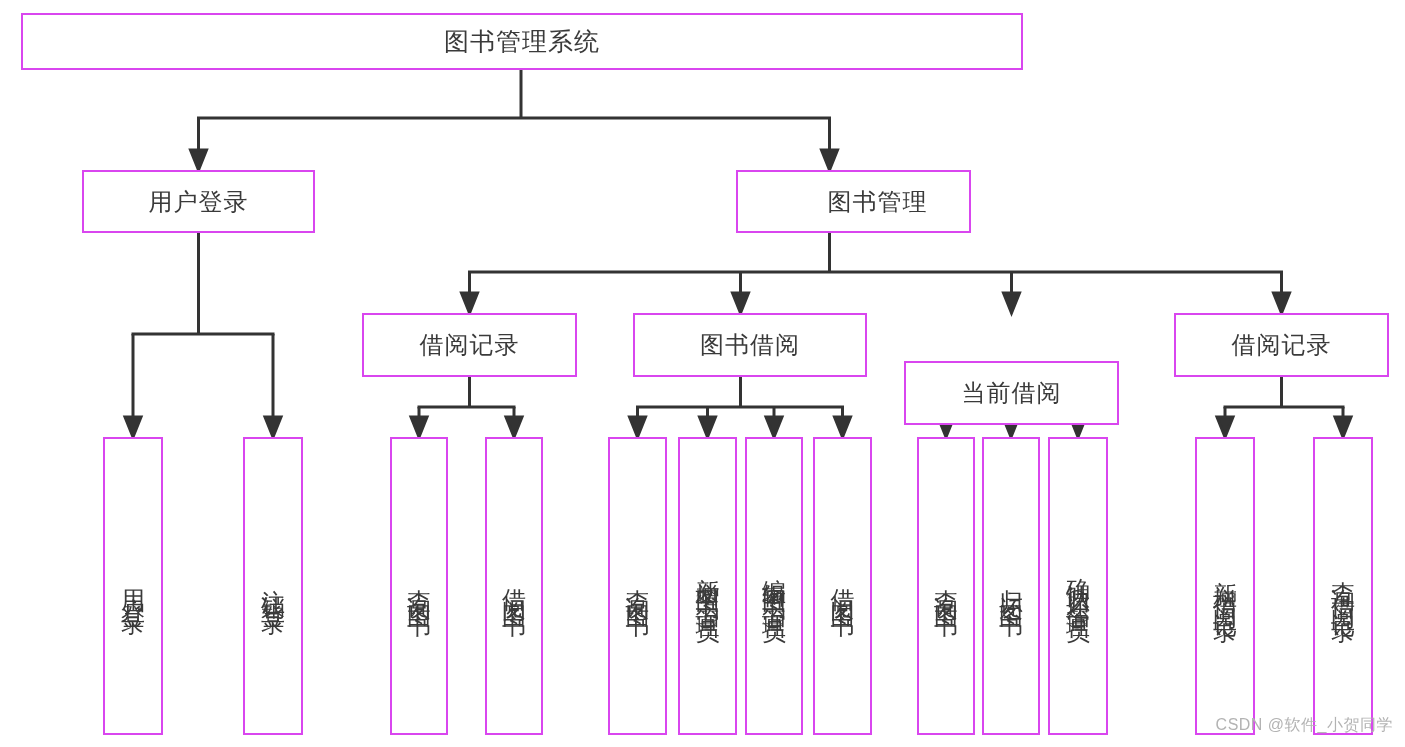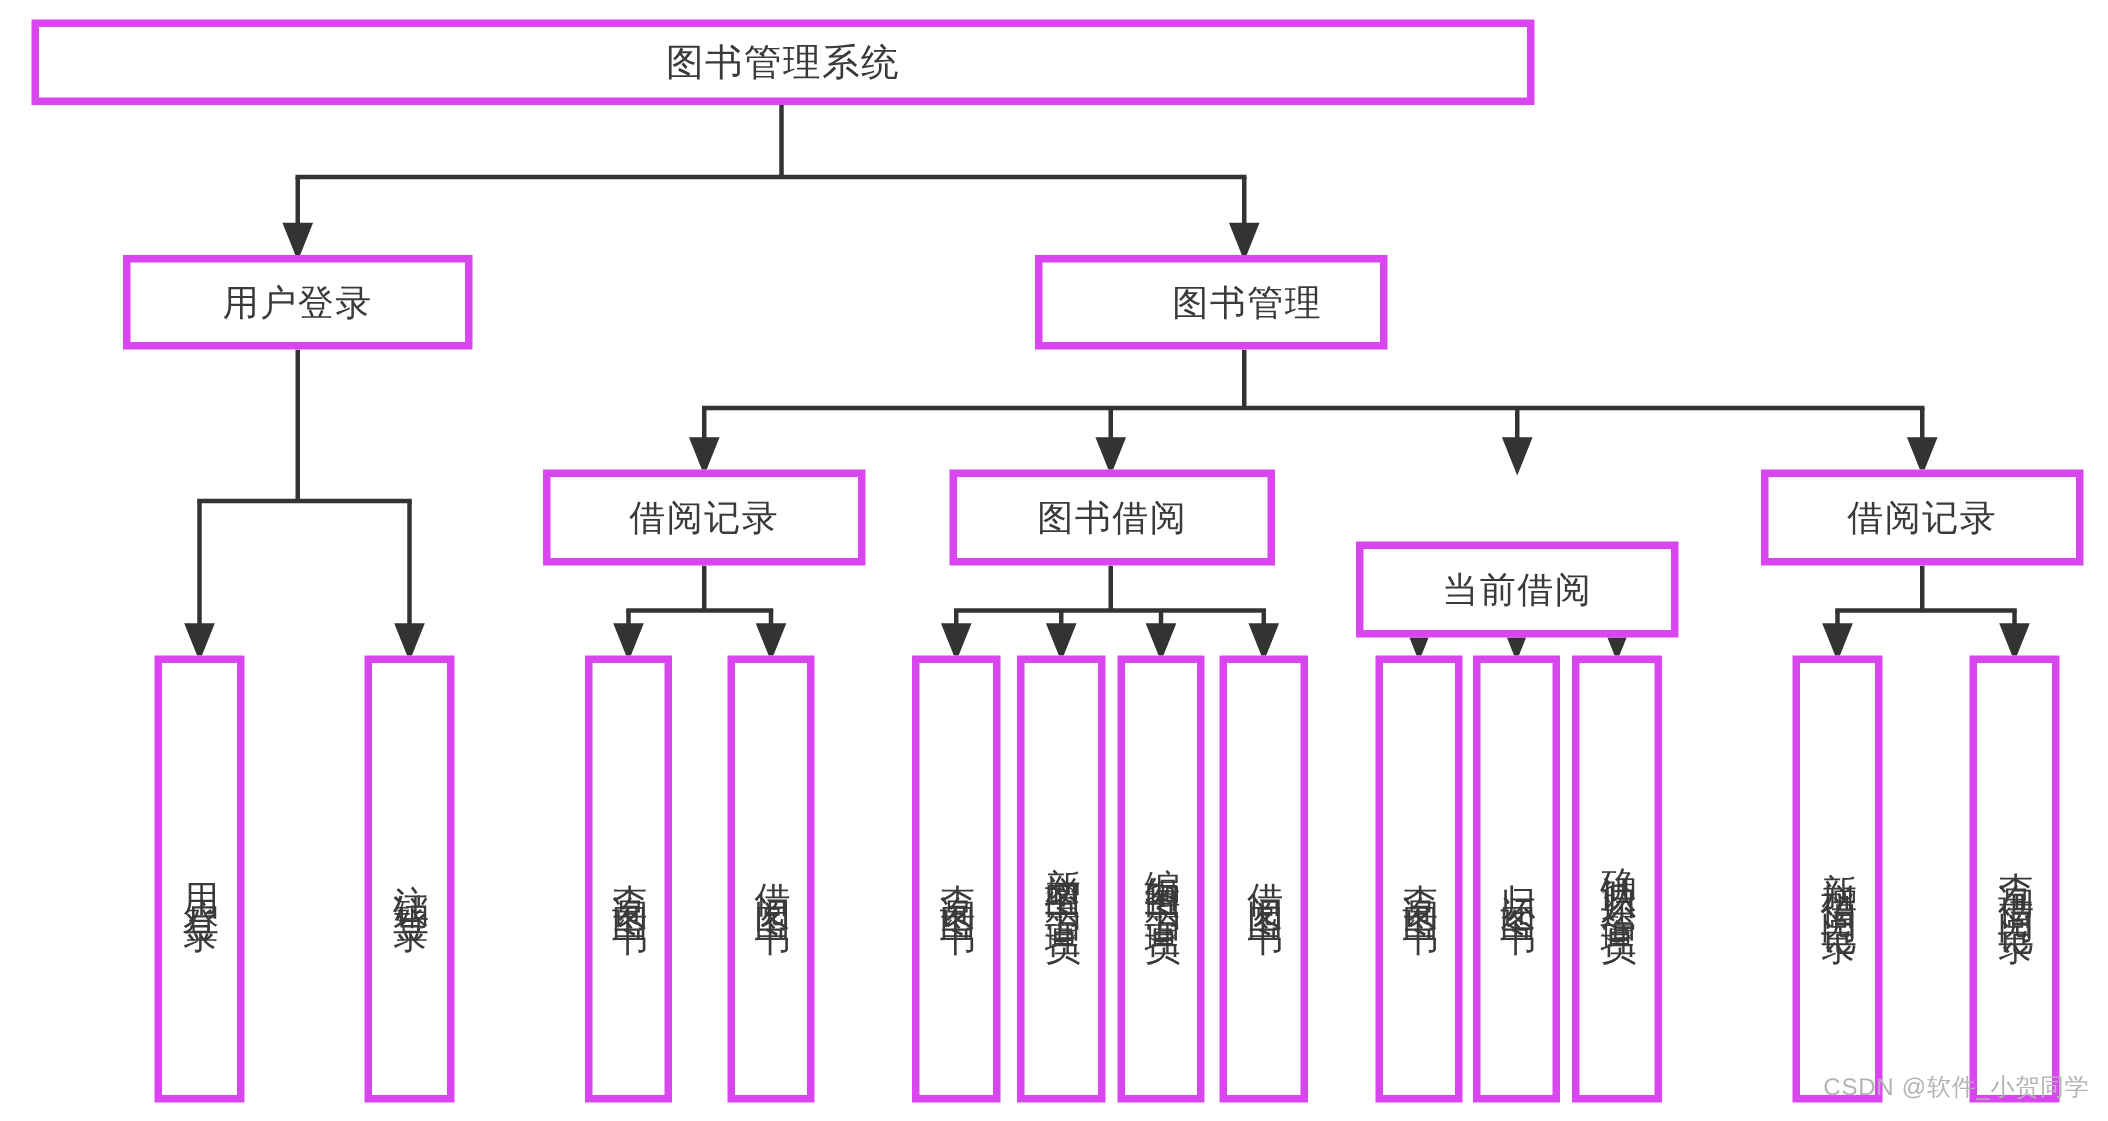--- a/index.html
+++ b/index.html
@@ -17,21 +17,21 @@
   }
   #wires {
     position: absolute;
     left: 0; top: 0;
     width: 1405px;
     height: 747px;
   }
   .node {
     position: absolute;
     box-sizing: border-box;
-    border: 5px solid #d946ef;
+    border: 2px solid #d946ef;
     background: #ffffff;
     display: flex;
     align-items: center;
     justify-content: center;
     color: #3a3a3a;
   }
   .hlabel {
     font-size: 24px;
     letter-spacing: 1px;
     white-space: nowrap;
@@ -42,23 +42,23 @@
     text-orientation: mixed;
     font-size: 24px;
     letter-spacing: 8px;
     line-height: 1;
     white-space: nowrap;
   }
   .leaf .vlabel.long { letter-spacing: 6px; }
   
   .root            { left: 21px;   top: 13px;  width: 1002px; height: 57px; }
   .n-user-login    { left: 82px;   top: 170px; width: 233px;  height: 63px; }
-  .n-book-mgmt     { left: 690px;  top: 170px; width: 235px;  height: 63px; padding-left: 48px; }
+  .n-book-mgmt     { left: 736px;  top: 170px; width: 235px;  height: 63px; padding-left: 48px; }
   .n-new-books     { left: 362px;  top: 313px; width: 215px;  height: 64px; }
-  .n-book-borrow   { left: 633px;  top: 313px; width: 217px;  height: 64px; }
+  .n-book-borrow   { left: 633px;  top: 313px; width: 234px;  height: 64px; }
   .n-current-borrow{ left: 904px;  top: 313px; width: 215px;  height: 64px; margin-top: 48px; }
   .n-borrow-records{ left: 1174px; top: 313px; width: 215px;  height: 64px; }
   .leaf { top: 437px; height: 298px; }
   .l-login      { left: 103px;  width: 60px; }
   .l-logout     { left: 243px;  width: 60px; }
   .l-nb-query   { left: 390px;  width: 58px; }
   .l-nb-borrow  { left: 485px;  width: 58px; }
   .l-bb-query   { left: 608px;  width: 59px; }
   .l-bb-add     { left: 678px;  width: 59px; }
   .l-bb-edit    { left: 745px;  width: 58px; }

